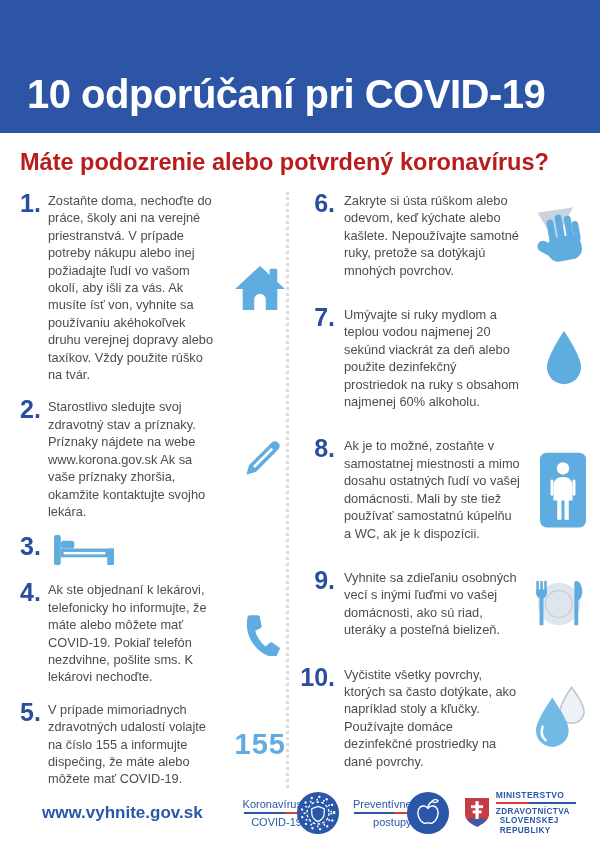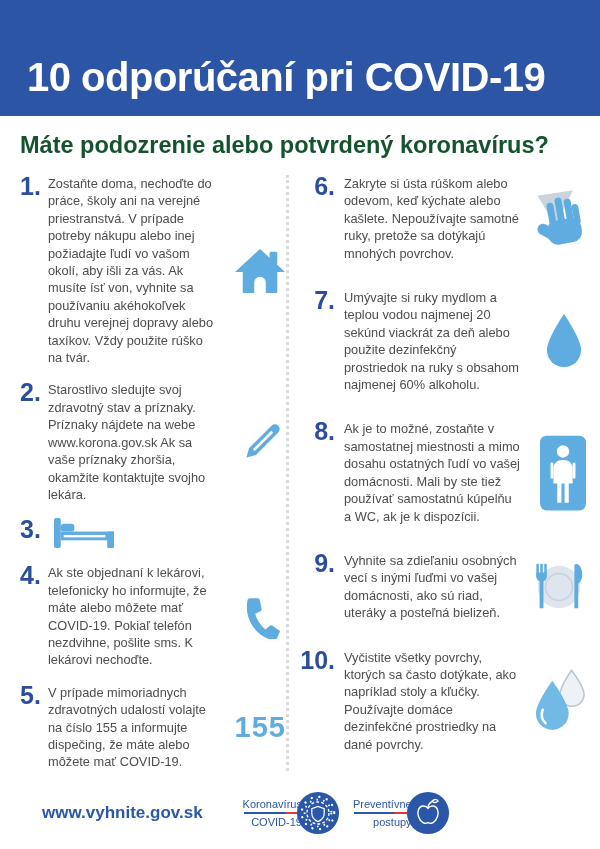--- a/index.html
+++ b/index.html
@@ -2,26 +2,26 @@
 <html><head>
 <meta charset="utf-8">
 <style>
   html,body { margin:0; padding:0; background:#fff; }
   .page {
     width:600px; height:849px; position:relative; overflow:hidden;
     background:#fff; font-family:"Liberation Sans", sans-serif;
   }
   
   .header {
-    height:116px; background:#2D55A5; box-sizing:border-box;
+    height:133px; background:#2D55A5; box-sizing:border-box;
     display:flex; align-items:flex-end; padding:0 20px 16px 27px;
   }
   .header h1 { margin:0; color:#fff; font-size:40px; font-weight:700; letter-spacing:-0.5px; white-space:nowrap; }
   
-  .subtitle { margin:16px 20px 0 20px; color:#14532d; font-size:23.5px; font-weight:700; white-space:nowrap; }
+  .subtitle { margin:16px 20px 0 20px; color:#b91c1c; font-size:23.5px; font-weight:700; white-space:nowrap; }
   
   .content { display:flex; margin-top:16px; padding-left:20px; box-sizing:border-box; }
   .col { display:flex; flex-direction:column; }
   .col-left { width:266px; }
   .col-right { flex:1; padding:0 14px 0 10px; }
   .divider { border-left:3px dotted #DBDBDB; align-self:stretch; }
   .item { display:flex; align-items:stretch; }
   .col-left  .item { margin-bottom:15px; }
   .col-right .item { margin-bottom:27px; }
   .item:last-child { margin-bottom:0; }
@@ -244,15 +244,35 @@
       <svg class="badge-circle" width="44" height="44" viewBox="0 0 46 46">
         <circle cx="23" cy="23" r="22" fill="#2B57A8"></circle>
         <g stroke="#fff" stroke-width="1.5" fill="none" stroke-linecap="round">
           <path d="M23 18 c-2.5-3.5-8-3-9.8 1 c-2.2 5 0.5 11.5 4.6 14 c1.8 1.1 3.6 1 5.2 0.1 c1.6 0.9 3.4 1 5.2-0.1 c4.1-2.5 6.8-9 4.6-14 c-1.8-4-7.3-4.5-9.8-1 z"></path>
           <path d="M23 17.5 c0-3 1.5-5 4-6.5"></path>
           <path d="M27.5 10.5 c2.5-2.5 5.5-1.5 6 0 c-2 2.2-4.5 2.2-6 0 z"></path>
         </g>
       </svg>
     </div>
 
+    <div class="ministry">
+      <svg width="27" height="33" viewBox="0 0 30 36">
+        <path d="M0 0 H30 V19 c0 9.5-8 13.5-15 17 C8 32.5 0 28.5 0 19 Z" fill="#C63C45"></path>
+        <path d="M4 27 a5.5 5.5 0 0 1 7.5 -1 a5.5 5.5 0 0 1 7 0 a5.5 5.5 0 0 1 7.5 1 c-2.5 4-7 6.3-11 8.3 c-4-2-8.5-4.3-11-8.3 z" fill="#3A5CA8"></path>
+        <g fill="#fff">
+          <rect x="13" y="4" width="4" height="22"></rect>
+          <rect x="7.5" y="9" width="15" height="3.6"></rect>
+          <rect x="9.5" y="15.5" width="11" height="3.6"></rect>
+        </g>
+      </svg>
+      <div class="ministry-text">
+        <div class="min-line1">MINISTERSTVO</div>
+        <div class="min-rule">
+            <i class="seg-red"></i>
+            <i class="seg-blue"></i>
+          </div>
+        <div class="min-line2">ZDRAVOTNÍCTVA</div>
+        <div class="min-line3">SLOVENSKEJ REPUBLIKY</div>
+      </div>
+    </div>
   </div>
 
 </div>
 
 </body></html>

